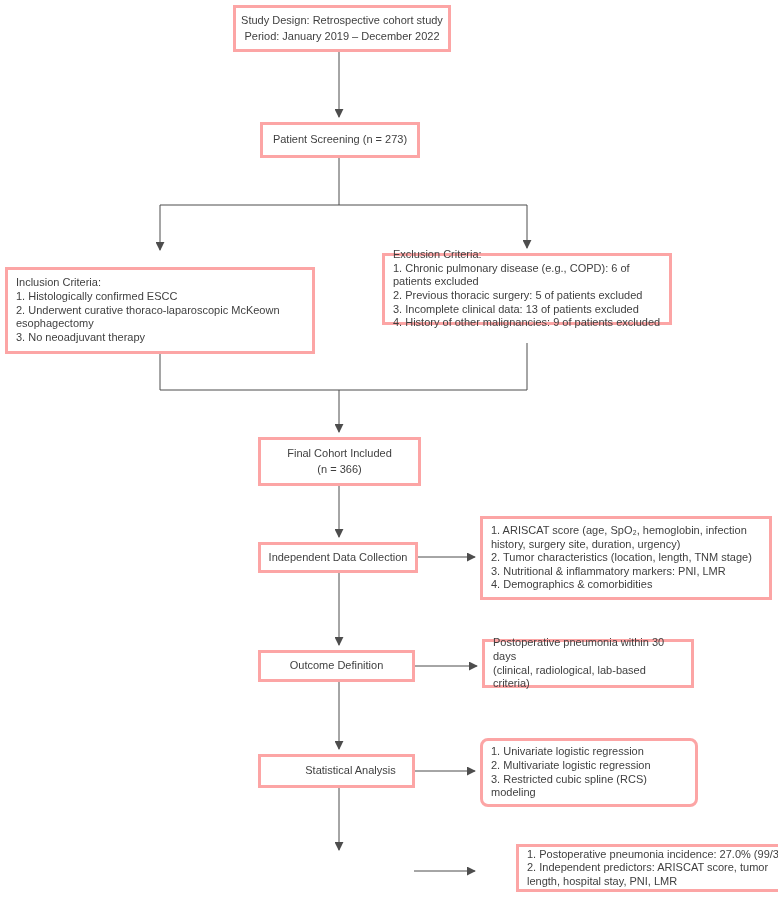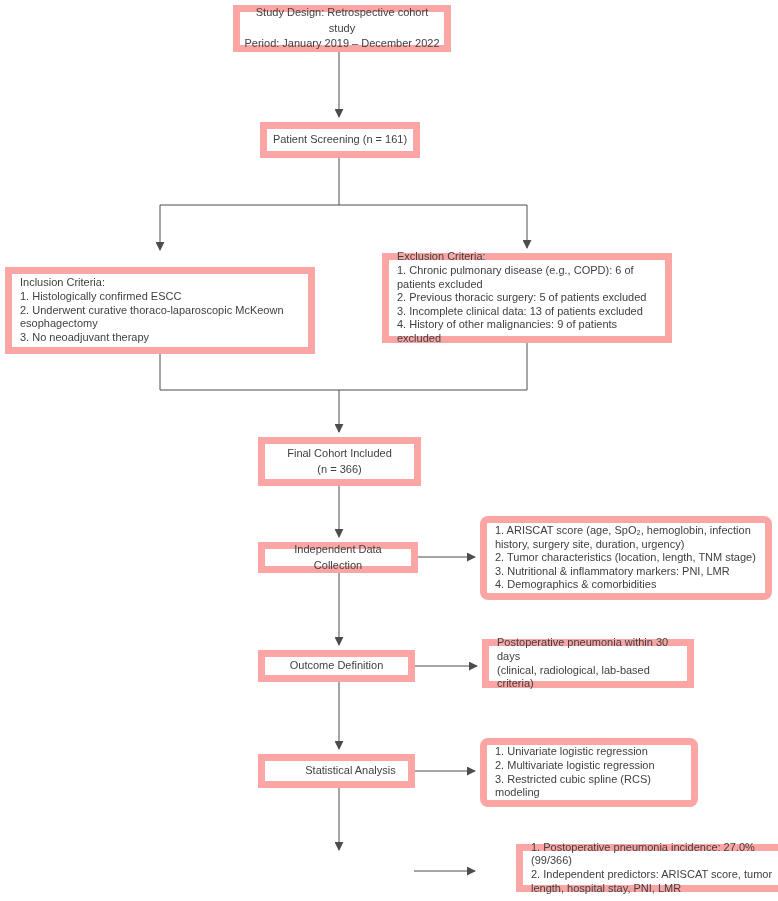--- a/index.html
+++ b/index.html
@@ -19,21 +19,21 @@
   }
   #connectors {
     position: absolute;
     left: 0; top: 0;
     width: 778px; height: 901px;
     pointer-events: none;
   }
   .node {
     position: absolute;
     box-sizing: border-box;
-    border: 7px solid #fca5a5;
+    border: 3px solid #fca5a5;
     background: #ffffff;
     display: flex;
     align-items: center;
   }
   .node.center {
     justify-content: center;
   }
   .center .txt {
     text-align: center;
     white-space: pre-line;
@@ -79,48 +79,48 @@
       <line x1="414" y1="871" x2="475" y2="871" marker-end="url(#arr)"></line>
     </g>
   </svg>
 
   <div class="node center" style="left:233px; top:5px; width:218px; height:47px;">
     <div class="txt">Study Design: Retrospective cohort study
 Period: January 2019 – December 2022</div>
   </div>
 
   <div class="node center" style="left:260px; top:122px; width:160px; height:36px;">
-    <div class="txt">Patient Screening (n = 161)</div>
+    <div class="txt">Patient Screening (n = 273)</div>
   </div>
 
   <div class="node list" style="left:5px; top:255px; width:310px; height:87px;margin-top:12px;">
     <div class="txt">Inclusion Criteria:
 1. Histologically confirmed ESCC
 2. Underwent curative thoraco-laparoscopic McKeown esophagectomy
 3. No neoadjuvant therapy</div>
   </div>
 
-  <div class="node list" style="left:382px; top:253px; width:290px; height:90px;">
+  <div class="node list" style="left:382px; top:253px; width:290px; height:72px;">
     <div class="txt">Exclusion Criteria:
 1. Chronic pulmonary disease (e.g., COPD): 6 of patients excluded
 2. Previous thoracic surgery: 5 of patients excluded
 3. Incomplete clinical data: 13 of patients excluded
 4. History of other malignancies: 9 of patients excluded</div>
   </div>
 
   <div class="node center" style="left:258px; top:437px; width:163px; height:49px;">
     <div class="txt">Final Cohort Included
 (n = 366)</div>
   </div>
 
   <div class="node center" style="left:258px; top:542px; width:160px; height:31px;">
     <div class="txt">Independent Data Collection</div>
   </div>
 
-  <div class="node list" style="left:480px; top:516px; width:292px; height:84px;border-radius:8px;">
+  <div class="node list" style="left:480px; top:516px; width:292px; height:84px;">
     <div class="txt">1. ARISCAT score (age, SpO₂, hemoglobin, infection history, surgery site, duration, urgency)
 2. Tumor characteristics (location, length, TNM stage)
 3. Nutritional &amp; inflammatory markers: PNI, LMR
 4. Demographics &amp; comorbidities</div>
   </div>
 
   <div class="node center" style="left:258px; top:650px; width:157px; height:32px;">
     <div class="txt">Outcome Definition</div>
   </div>
 

